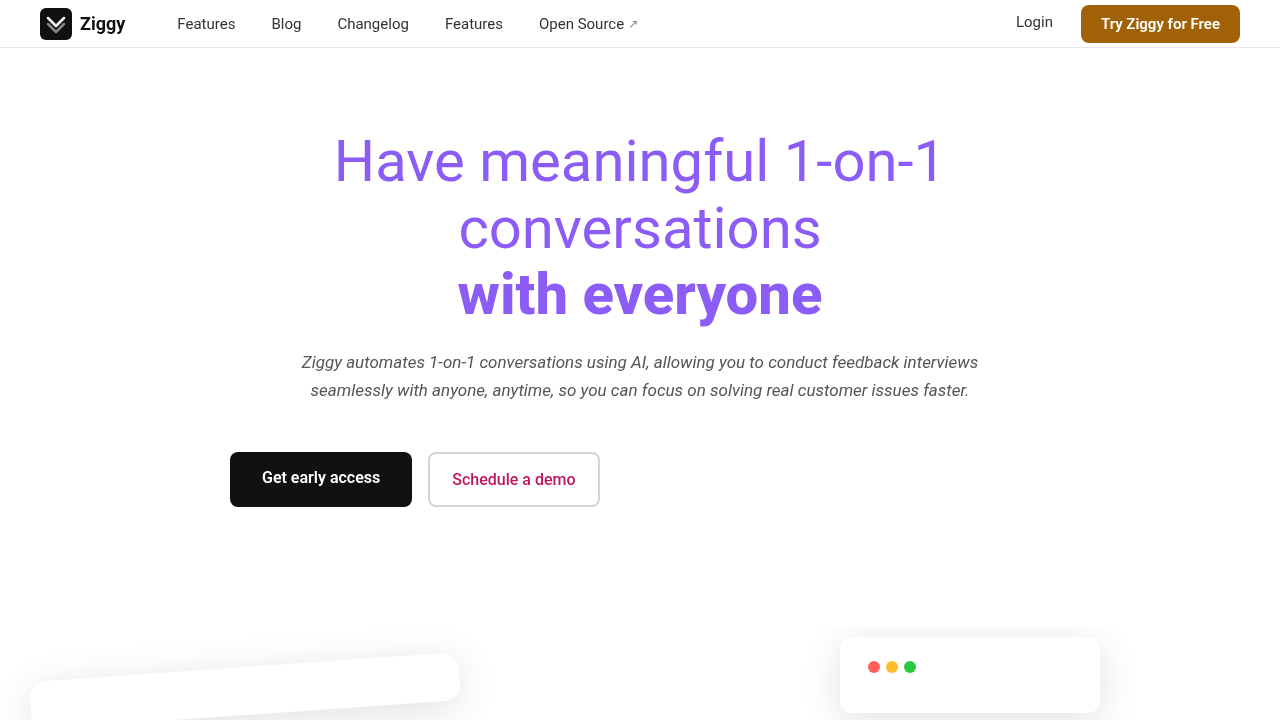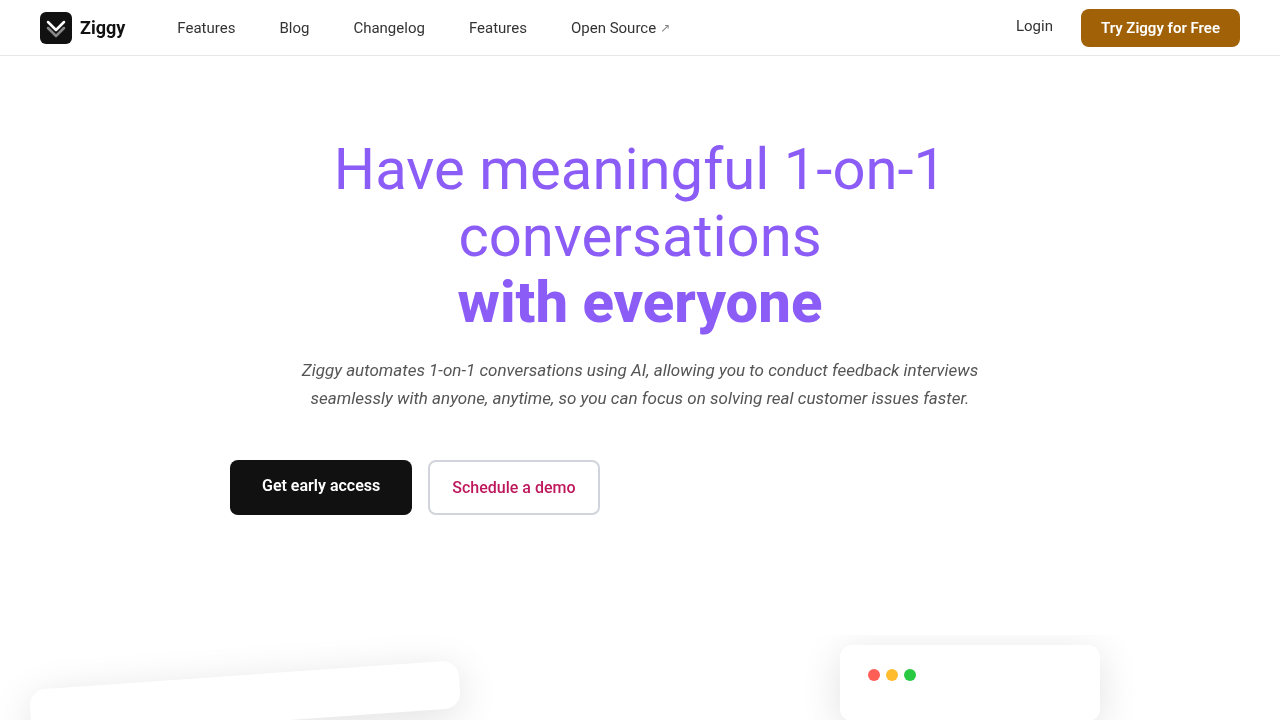--- a/index.html
+++ b/index.html
@@ -15,21 +15,21 @@
       width: 1280px;
       min-height: 720px;
       overflow-x: hidden;
     }
 
     
     nav {
       display: flex;
       align-items: center;
       padding: 0 40px;
-      height: 56px;
+      height: 48px;
       border-bottom: 1px solid #e5e7eb;
       position: relative;
       z-index: 10;
       background: #fff;
     }
 
     .nav-logo {
       display: flex;
       align-items: center;
       gap: 8px;
@@ -41,21 +41,21 @@
     }
 
     .logo-icon {
       width: 32px;
       height: 32px;
     }
 
     .nav-links {
       display: flex;
       align-items: center;
-      gap: 20px;
+      gap: 12px;
       flex: 1;
     }
 
     .nav-link {
       text-decoration: none;
       color: #333;
       font-size: 15px;
       padding: 8px 12px;
       border-radius: 6px;
       display: flex;

